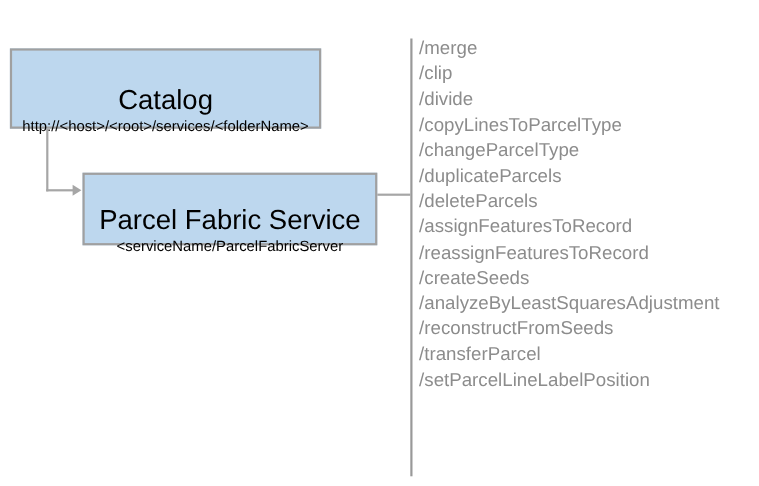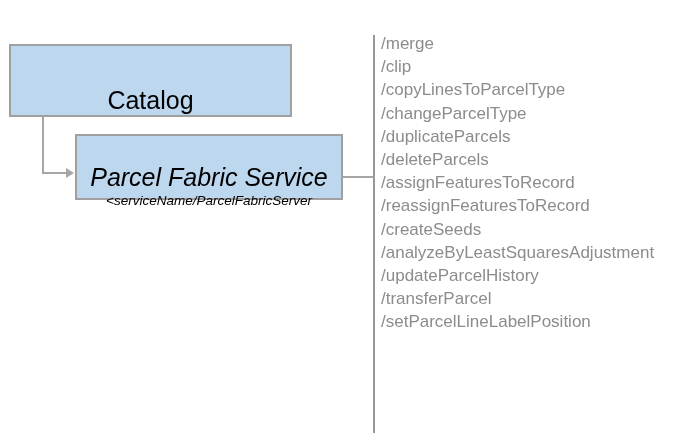--- a/index.html
+++ b/index.html
@@ -17,21 +17,21 @@
     box-sizing: border-box;
     background: var(--box-fill, #bdd7ee);
     border: 2px solid var(--box-border, #a0a0a0);
     display: flex;
     flex-direction: column;
     align-items: center;
     justify-content: center;
     text-align: center;
   }
   #catalog-box  { left: 9px;  top: 44px;  width: 283px; height: 73px; }
-  #service-box  { left: 75px; top: 134px; width: 268px; height: 66px; font-style: italic; }
+  #service-box  { left: 75px; top: 157px; width: 268px; height: 66px; }
 
   .node-title {
     font-size: 25px;
     line-height: 28px;
     color: var(--title-text, #000000);
     letter-spacing: 0px;
     white-space: nowrap;
     margin-top: 38px;
   }
   .node-subtitle {
@@ -78,44 +78,46 @@
     white-space: nowrap;
   }
 </style>
 </head>
 <body>
 
 <div id="canvas">
 
   <div class="node-box" id="catalog-box">
     <div class="node-title">Catalog</div>
+    <div class="node-subtitle">http://&lt;host&gt;/&lt;root&gt;/services/&lt;folderName&gt;</div>
   </div>
 
   <div class="conn" id="elbow-v"></div>
   <div class="conn" id="elbow-h"></div>
   <div id="elbow-arrowhead"></div>
 
   <div class="node-box" id="service-box">
     <div class="node-title">Parcel Fabric Service</div>
     <div class="node-subtitle">&lt;serviceName/ParcelFabricServer</div>
   </div>
 
   <div class="conn" id="service-conn"></div>
 
   <div id="endpoint-rule"></div>
 
   <div id="endpoint-list">
       <div class="endpoint">/merge</div>
       <div class="endpoint">/clip</div>
+      <div class="endpoint">/divide</div>
       <div class="endpoint">/copyLinesToParcelType</div>
       <div class="endpoint">/changeParcelType</div>
       <div class="endpoint">/duplicateParcels</div>
       <div class="endpoint">/deleteParcels</div>
       <div class="endpoint">/assignFeaturesToRecord</div>
       <div class="endpoint">/reassignFeaturesToRecord</div>
       <div class="endpoint">/createSeeds</div>
       <div class="endpoint">/analyzeByLeastSquaresAdjustment</div>
-      <div class="endpoint">/updateParcelHistory</div>
+      <div class="endpoint">/reconstructFromSeeds</div>
       <div class="endpoint">/transferParcel</div>
       <div class="endpoint">/setParcelLineLabelPosition</div>
     </div>
 
 </div>
 
 </body></html>

